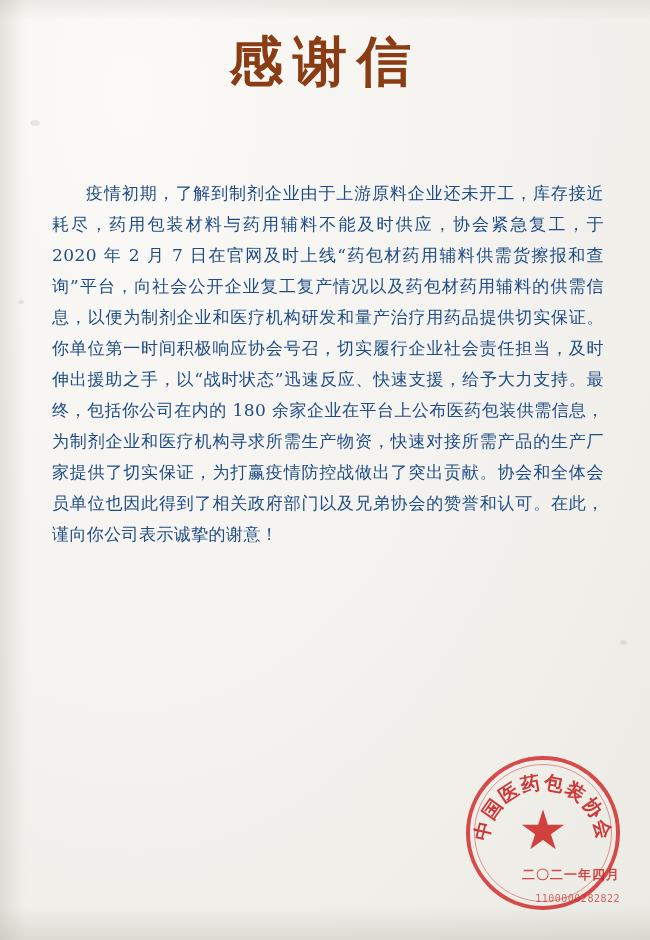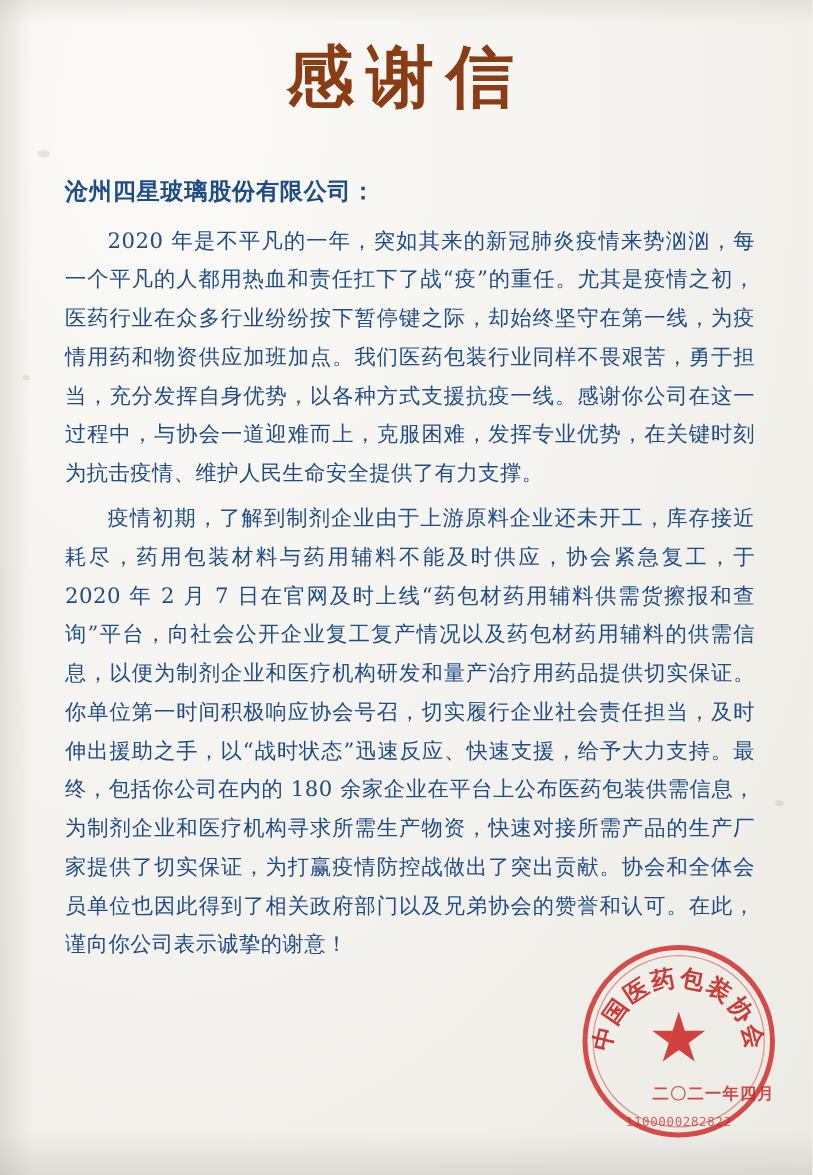--- a/index.html
+++ b/index.html
@@ -151,21 +151,21 @@
     font-size: 13px;
     font-family: "DejaVu Serif", "Liberation Serif", serif;
     font-weight: bold;
     letter-spacing: 1px;
   }
   .seal-code {
     position: absolute;
     left: 0;
     bottom: 6px;
     width: 154px;
-    text-align: center;
+    text-align: right;
     color: rgba(200,32,30,0.68);
     font-size: 10px;
     font-family: "DejaVu Sans Mono", monospace;
     letter-spacing: 0.5px;
   }
 </style>
 </head>
 <body>
 
 <div class="page">
@@ -173,24 +173,22 @@
   <div class="paper-shade-top"></div>
   <div class="paper-shade-left"></div>
   <div class="paper-shade-bottom"></div>
 
   <div class="paper-speck" style="left:30px;top:120px;width:10px;height:6px;"></div>
   <div class="paper-speck" style="left:18px;top:300px;width:6px;height:4px;"></div>
   <div class="paper-speck" style="left:620px;top:640px;width:7px;height:5px;"></div>
 
   <div class="title">感谢信</div>
 
-  <div class="addressee">沧州四星玻璃股份有限公司：</div>
 
   <div class="body-text">
-    <p>2020 年是不平凡的一年，突如其来的新冠肺炎疫情来势汹汹，每一个平凡的人都用热血和责任扛下了战“疫”的重任。尤其是疫情之初，医药行业在众多行业纷纷按下暂停键之际，却始终坚守在第一线，为疫情用药和物资供应加班加点。我们医药包装行业同样不畏艰苦，勇于担当，充分发挥自身优势，以各种方式支援抗疫一线。感谢你公司在这一过程中，与协会一道迎难而上，克服困难，发挥专业优势，在关键时刻为抗击疫情、维护人民生命安全提供了有力支撑。</p>
     <p>疫情初期，了解到制剂企业由于上游原料企业还未开工，库存接近耗尽，药用包装材料与药用辅料不能及时供应，协会紧急复工，于 2020 年 2 月 7 日在官网及时上线“药包材药用辅料供需货擦报和查询”平台，向社会公开企业复工复产情况以及药包材药用辅料的供需信息，以便为制剂企业和医疗机构研发和量产治疗用药品提供切实保证。你单位第一时间积极响应协会号召，切实履行企业社会责任担当，及时伸出援助之手，以“战时状态”迅速反应、快速支援，给予大力支持。最终，包括你公司在内的 180 余家企业在平台上公布医药包装供需信息，为制剂企业和医疗机构寻求所需生产物资，快速对接所需产品的生产厂家提供了切实保证，为打赢疫情防控战做出了突出贡献。协会和全体会员单位也因此得到了相关政府部门以及兄弟协会的赞誉和认可。在此，谨向你公司表示诚挚的谢意！</p>
   </div>
 
   <div class="seal">
     <div class="seal-ring"></div>
     <div class="seal-ring-inner"></div>
     <svg class="seal-arc" viewBox="0 0 154 154">
       <defs>
         <path id="sealArcPath" d="M 22,88 A 55,55 0 1 1 132,88" fill="none"></path>
       </defs>

